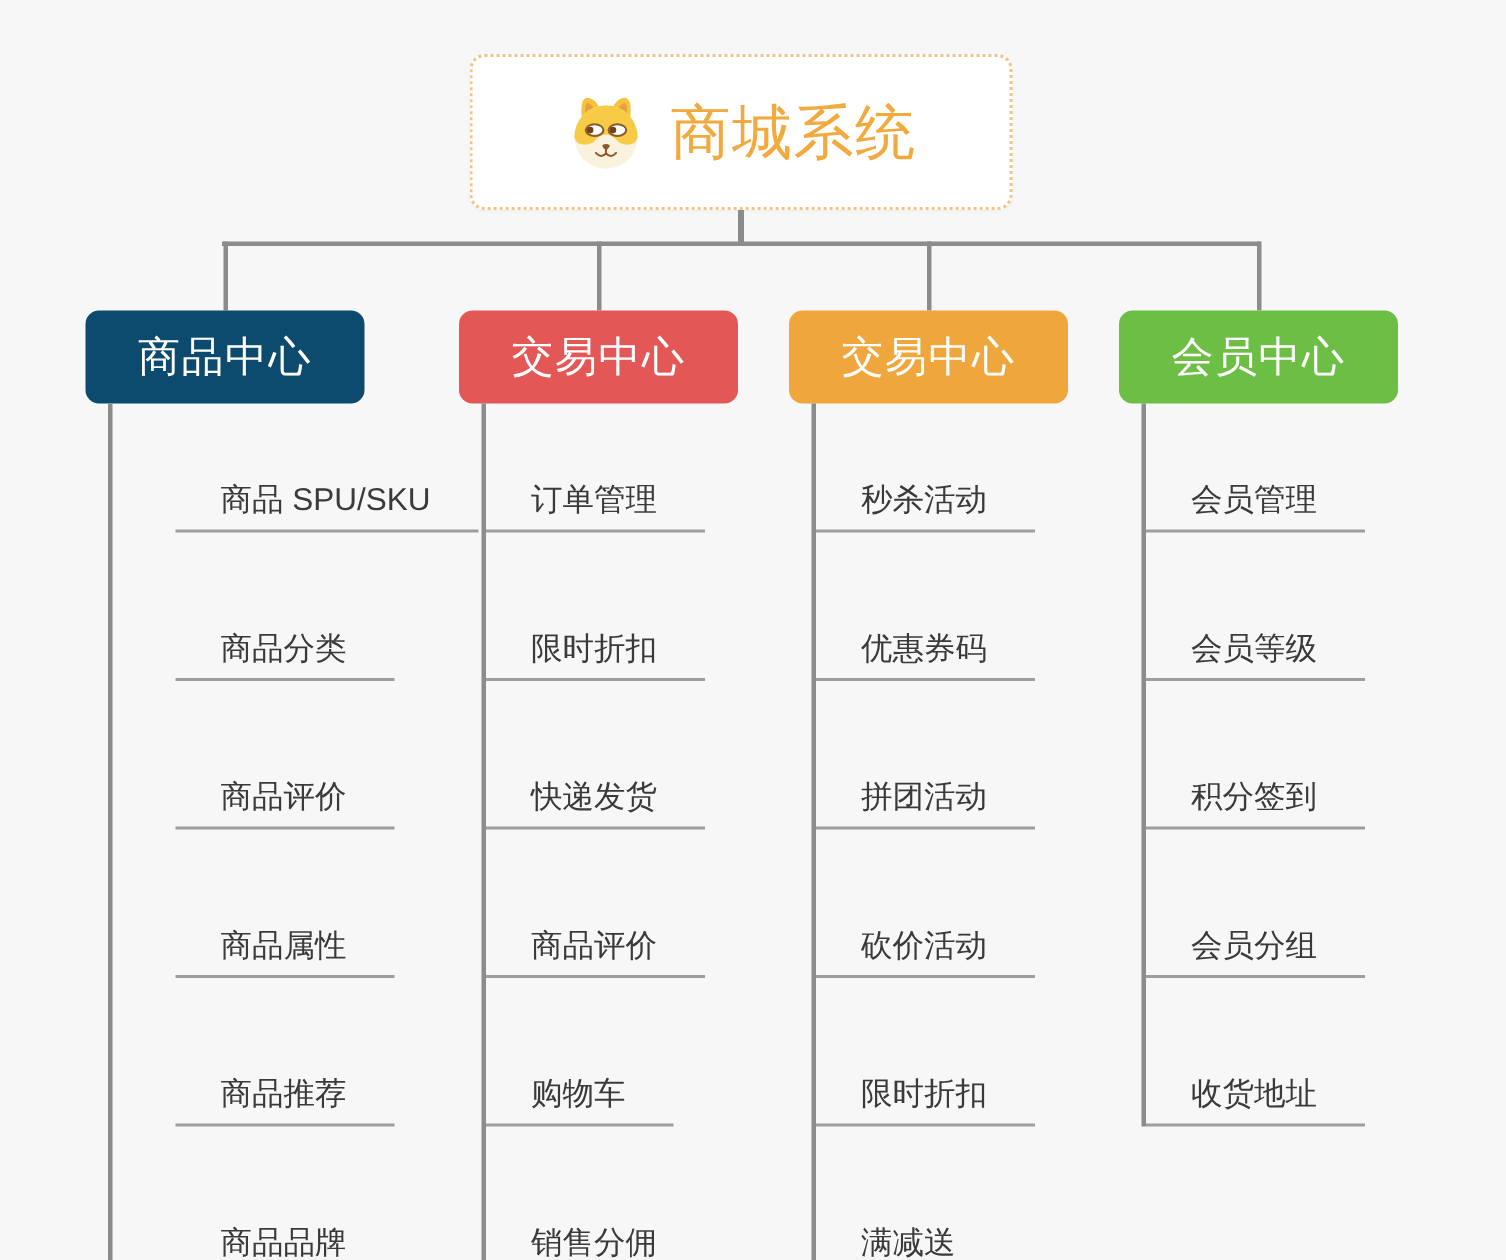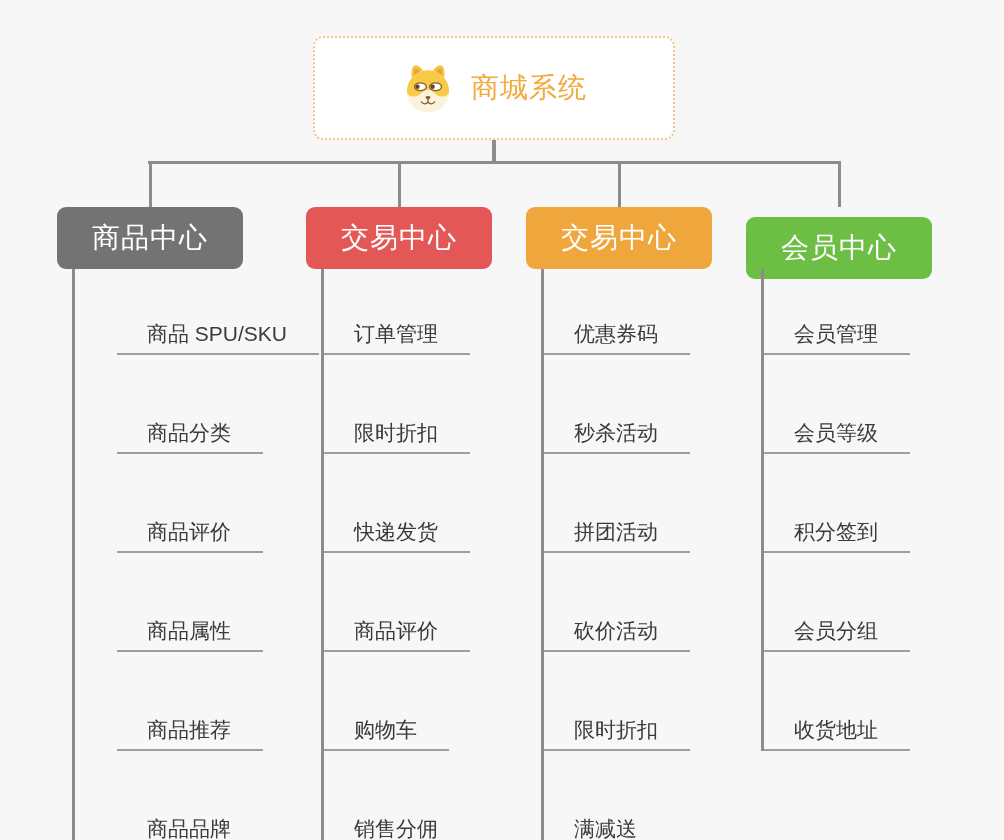--- a/index.html
+++ b/index.html
@@ -17,21 +17,21 @@
     background:var(--canvas-bg);overflow:hidden;
   }
   
   .root-node{
     position:absolute;left:313px;top:36px;width:362px;height:104px;
     background:#ffffff;border:2px dotted var(--root-border);border-radius:10px;
     display:flex;align-items:center;justify-content:center;gap:16px;
     box-shadow:0 1px 2px rgba(0,0,0,0.03);
   }
   .root-node .icon{width:54px;height:54px;flex:0 0 auto;display:block;}
-  .root-title{font-size:28px;color:var(--root-accent);letter-spacing:1px;white-space:nowrap;}
+  .root-title{font-size:40px;color:var(--root-accent);letter-spacing:1px;white-space:nowrap;}
   
   .conn{position:absolute;background:var(--connector);}
   .conn-root-v{left:492px;top:140px;width:4px;height:24px;}
   .conn-h{left:148px;top:161px;width:692px;height:3px;}
   .conn-stub{top:161px;width:3px;height:46px;}
   
   .branch-node{
     position:absolute;top:207px;width:186px;height:62px;border-radius:9px;
     display:flex;align-items:center;justify-content:center;
     color:#ffffff;font-size:28px;letter-spacing:1px;white-space:nowrap;
@@ -78,21 +78,21 @@
 
       <path d="M32 46 L32 49 M24 48.5 Q28 53 32 49 Q36 53 40 48.5" fill="none" stroke="#8A5A2B" stroke-width="1.6" stroke-linecap="round"></path>
     </svg>
     <span class="root-title">商城系统</span>
   </div>
 
   <div class="conn conn-root-v"></div>
   <div class="conn conn-h"></div>
 
 <div class="conn conn-stub" style="left: 149px;"></div>
-    <div class="branch-node" style="left: 57px; background: #737373;">商品中心</div>
+    <div class="branch-node" style="left: 57px; background: #0c4a6e;">商品中心</div>
     <div class="branch-items" style="left: 72px; padding-left: 42px;">
       <div class="leaf">商品 SPU/SKU</div>
       <div class="leaf">商品分类</div>
       <div class="leaf">商品评价</div>
       <div class="leaf">商品属性</div>
       <div class="leaf">商品推荐</div>
       <div class="leaf">商品品牌</div>
     </div>
     <div class="conn conn-stub" style="left: 398px;"></div>
     <div class="branch-node" style="left: 306px; background: rgb(228, 87, 87);">交易中心</div>
@@ -100,29 +100,29 @@
       <div class="leaf">订单管理</div>
       <div class="leaf">限时折扣</div>
       <div class="leaf">快递发货</div>
       <div class="leaf">商品评价</div>
       <div class="leaf">购物车</div>
       <div class="leaf">销售分佣</div>
     </div>
     <div class="conn conn-stub" style="left: 618px;"></div>
     <div class="branch-node" style="left: 526px; background: rgb(239, 166, 60);">交易中心</div>
     <div class="branch-items" style="left: 541px;">
+      <div class="leaf">秒杀活动</div>
       <div class="leaf">优惠券码</div>
-      <div class="leaf">秒杀活动</div>
       <div class="leaf">拼团活动</div>
       <div class="leaf">砍价活动</div>
       <div class="leaf">限时折扣</div>
       <div class="leaf">满减送</div>
     </div>
     <div class="conn conn-stub" style="left: 838px;"></div>
-    <div class="branch-node" style="left: 746px; background: rgb(108, 190, 69); margin-top: 10px;">会员中心</div>
+    <div class="branch-node" style="left: 746px; background: rgb(108, 190, 69);">会员中心</div>
     <div class="branch-items" style="left: 761px;">
       <div class="leaf">会员管理</div>
       <div class="leaf">会员等级</div>
       <div class="leaf">积分签到</div>
       <div class="leaf">会员分组</div>
       <div class="leaf">收货地址</div>
     </div>
   </div>
 
 </body></html>

